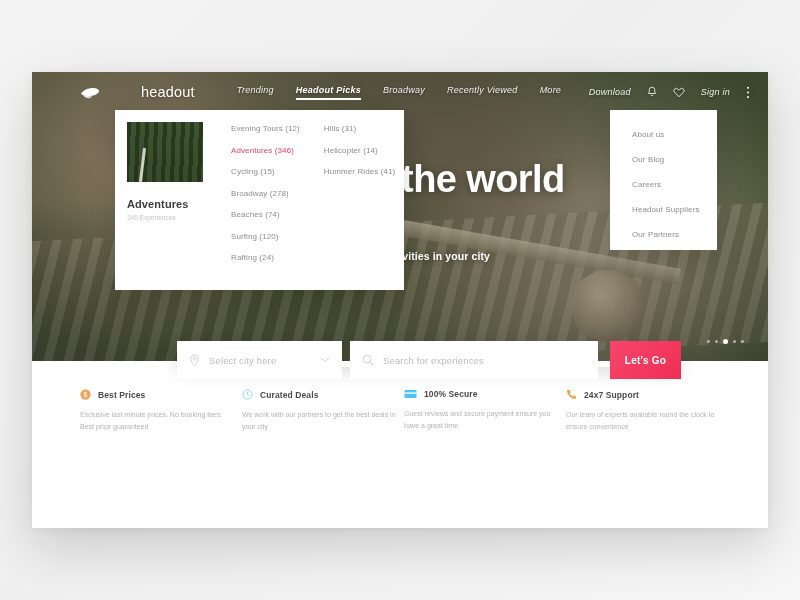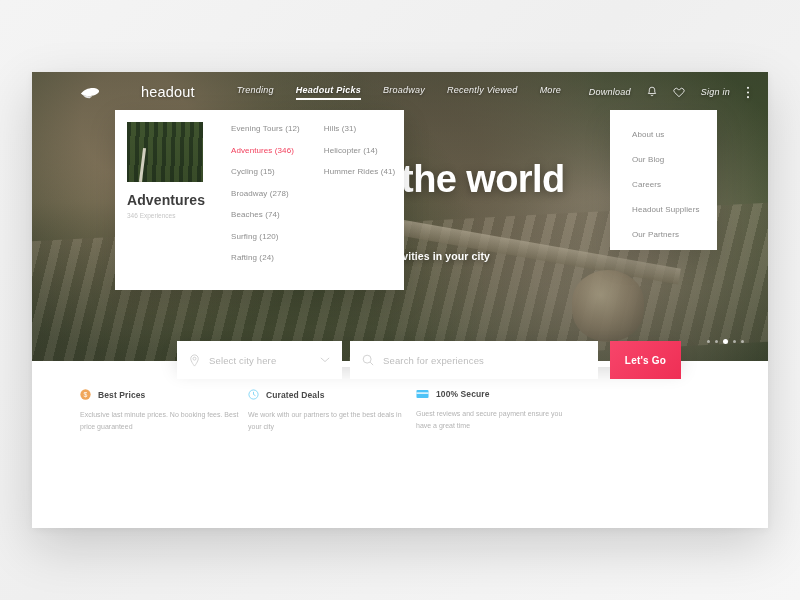--- a/index.html
+++ b/index.html
@@ -116,21 +116,21 @@
     background:
       repeating-linear-gradient(92deg, rgba(36,52,30,.85) 0 4px, rgba(64,84,46,.75) 4px 9px),
       linear-gradient(180deg,#3f5530,#223018);
     position: relative; overflow: hidden;
   }
   #mm-thumb::after{
     content:""; position:absolute; left:14px; bottom:0; width:3px; height:34px;
     background: rgba(226,222,206,.9); transform: rotate(7deg);
   }
   #mm-feat-title {
-    margin-top: 10px; font-size: 14px; color:#3d3d3d; font-weight: bold; letter-spacing:.1px;
+    margin-top: 16px; font-size: 11px; color:#3d3d3d; font-weight: bold; letter-spacing:.1px;
   }
   #mm-feat-sub { margin-top: 4px; font-size: 6.5px; color:#c6c6c6; }
   #mm-cols { display:flex; gap: 24px; padding-left: 14px; padding-top: 2px; }
   .mm-col { display:flex; flex-direction: column; gap: 12.5px; }
   .mm-item { font-size: 8px; color:#8e8e8e; letter-spacing:.1px; white-space: nowrap; }
   .mm-item.sel { color:#f2405d; }
 
   
   #right-menu {
     position: absolute; left: 578px; top: 38px;
@@ -351,19 +351,28 @@
       <div class="feat-head">
         <svg width="13" height="10" viewBox="0 0 14 10">
           <rect x="0.5" y="0.8" width="13" height="8.4" rx="1.1" fill="#4ec3f7"></rect>
           <rect x="0.5" y="3.2" width="13" height="1.7" fill="#ffffff" opacity=".85"></rect>
         </svg>
         <span class="feat-title">100% Secure</span>
       </div>
       <div class="feat-body">Guest reviews and secure payment ensure you have a great time</div>
     </div>
 
+    <div class="feat">
+      <div class="feat-head">
+        <svg width="11" height="11" viewBox="0 0 12 12">
+          <path d="M2.2 1.1h2l1 2.4-1.2.9a7.4 7.4 0 0 0 3.6 3.6l.9-1.2 2.4 1v2c0 .7-.5 1.2-1.2 1.2A9.6 9.6 0 0 1 1 2.3c0-.7.5-1.2 1.2-1.2Z" fill="#f0a65a"></path>
+        </svg>
+        <span class="feat-title">24x7 Support</span>
+      </div>
+      <div class="feat-body">Our team of experts available round the clock to ensure convenience</div>
+    </div>
   </div>
 
   <div id="divider-badge">
     
   </div>
 
 </div>
 
 </body></html>

